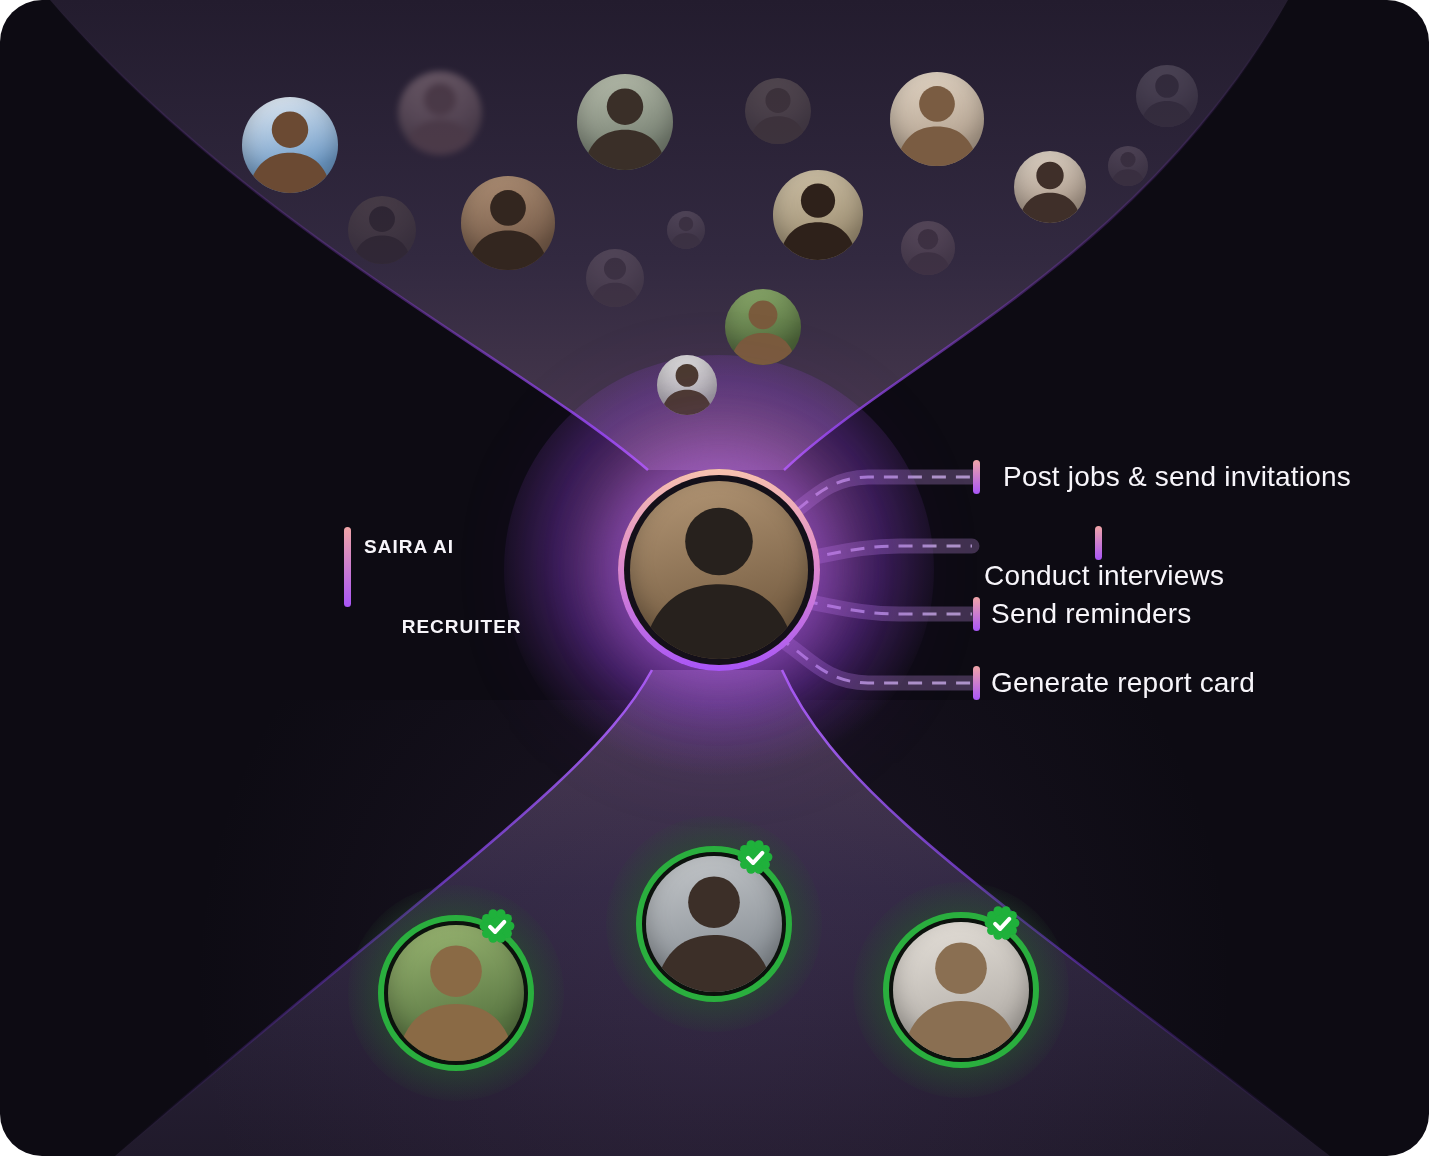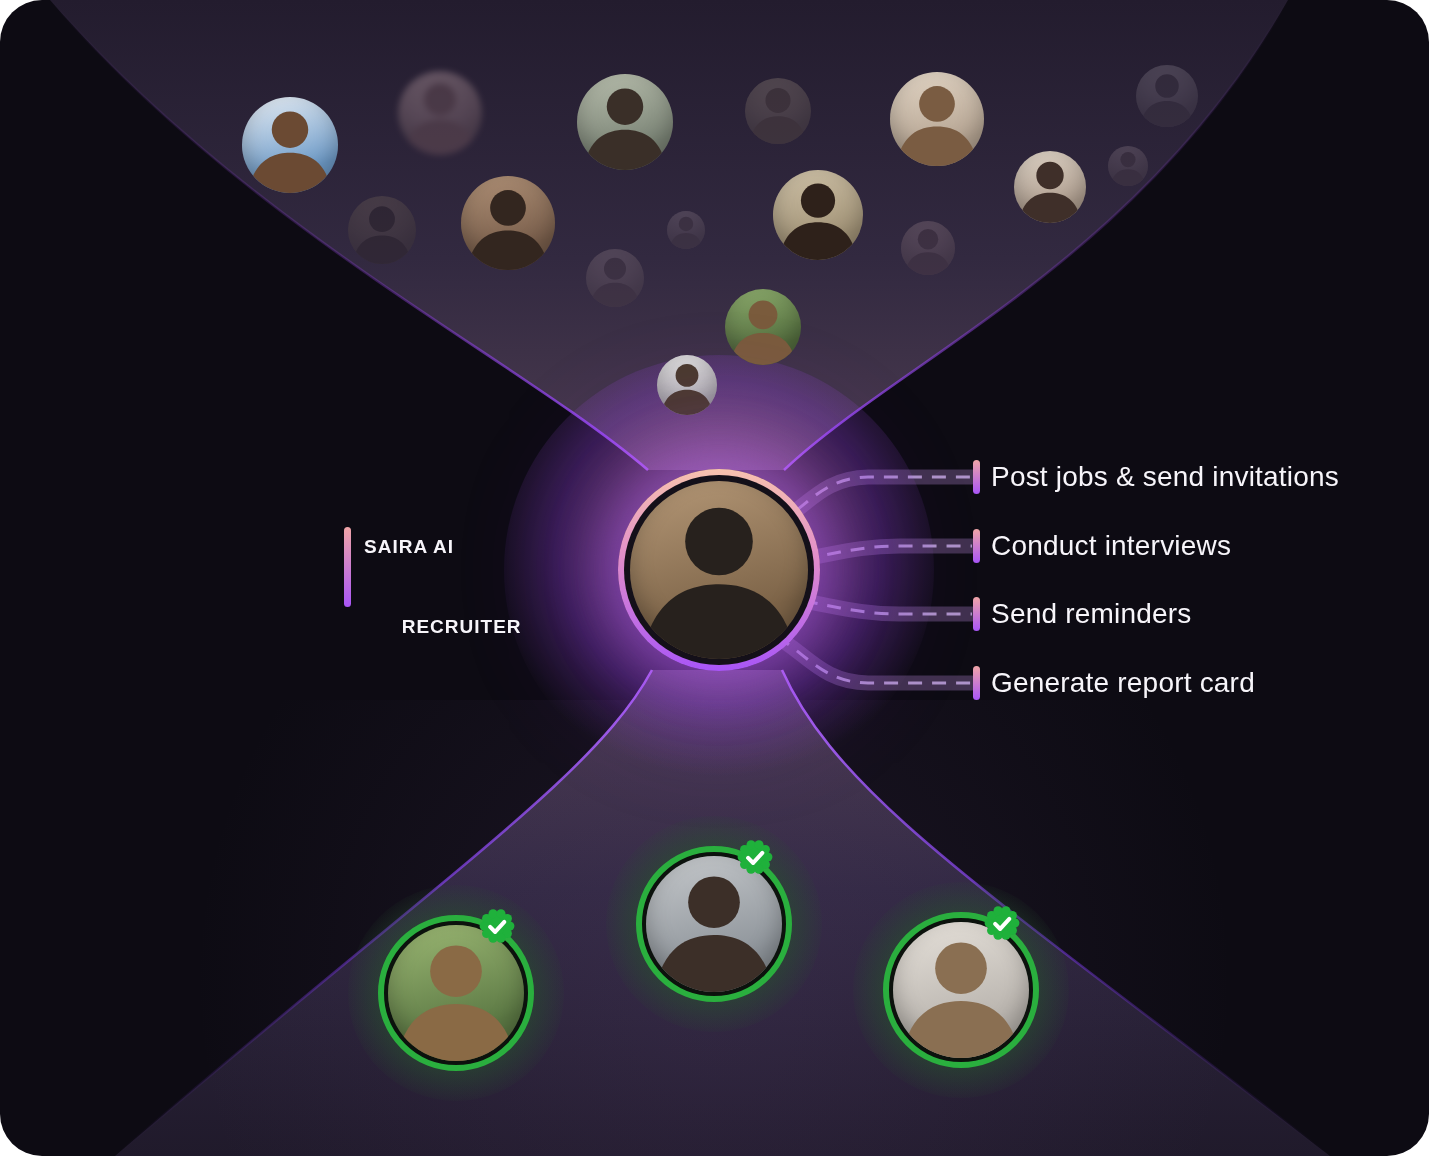--- a/index.html
+++ b/index.html
@@ -55,22 +55,22 @@
   }
 
   
   .feature-list{position:absolute;inset:0;z-index:5;}
   .feature-item{position:absolute;left:973px;display:flex;align-items:center;height:40px;}
   .feature-item .accent-bar{height:34px;}
   .feature-label{
     margin-left:11px;color:var(--text,#f7f5fa);
     font-size:28px;font-weight:500;letter-spacing:.2px;white-space:nowrap;
   }
-  .feature-item.row-0{top:457px;}
-  .feature-item.row-1{top:526px;}
+  .feature-item.row-0{top:457px;gap:12px;}
+  .feature-item.row-1{top:526px;flex-direction:column;}
   .feature-item.row-2{top:594px;}
   .feature-item.row-3{top:663px;}
 
   
   .sel{position:absolute;width:156px;height:156px;}
   .sel .halo{
     position:absolute;left:-30px;top:-30px;width:216px;height:216px;border-radius:50%;
     background:radial-gradient(circle,rgba(39,80,46,.62) 0%,rgba(39,80,46,.5) 52%,rgba(39,80,46,0) 74%);
   }
   .sel .ring{

